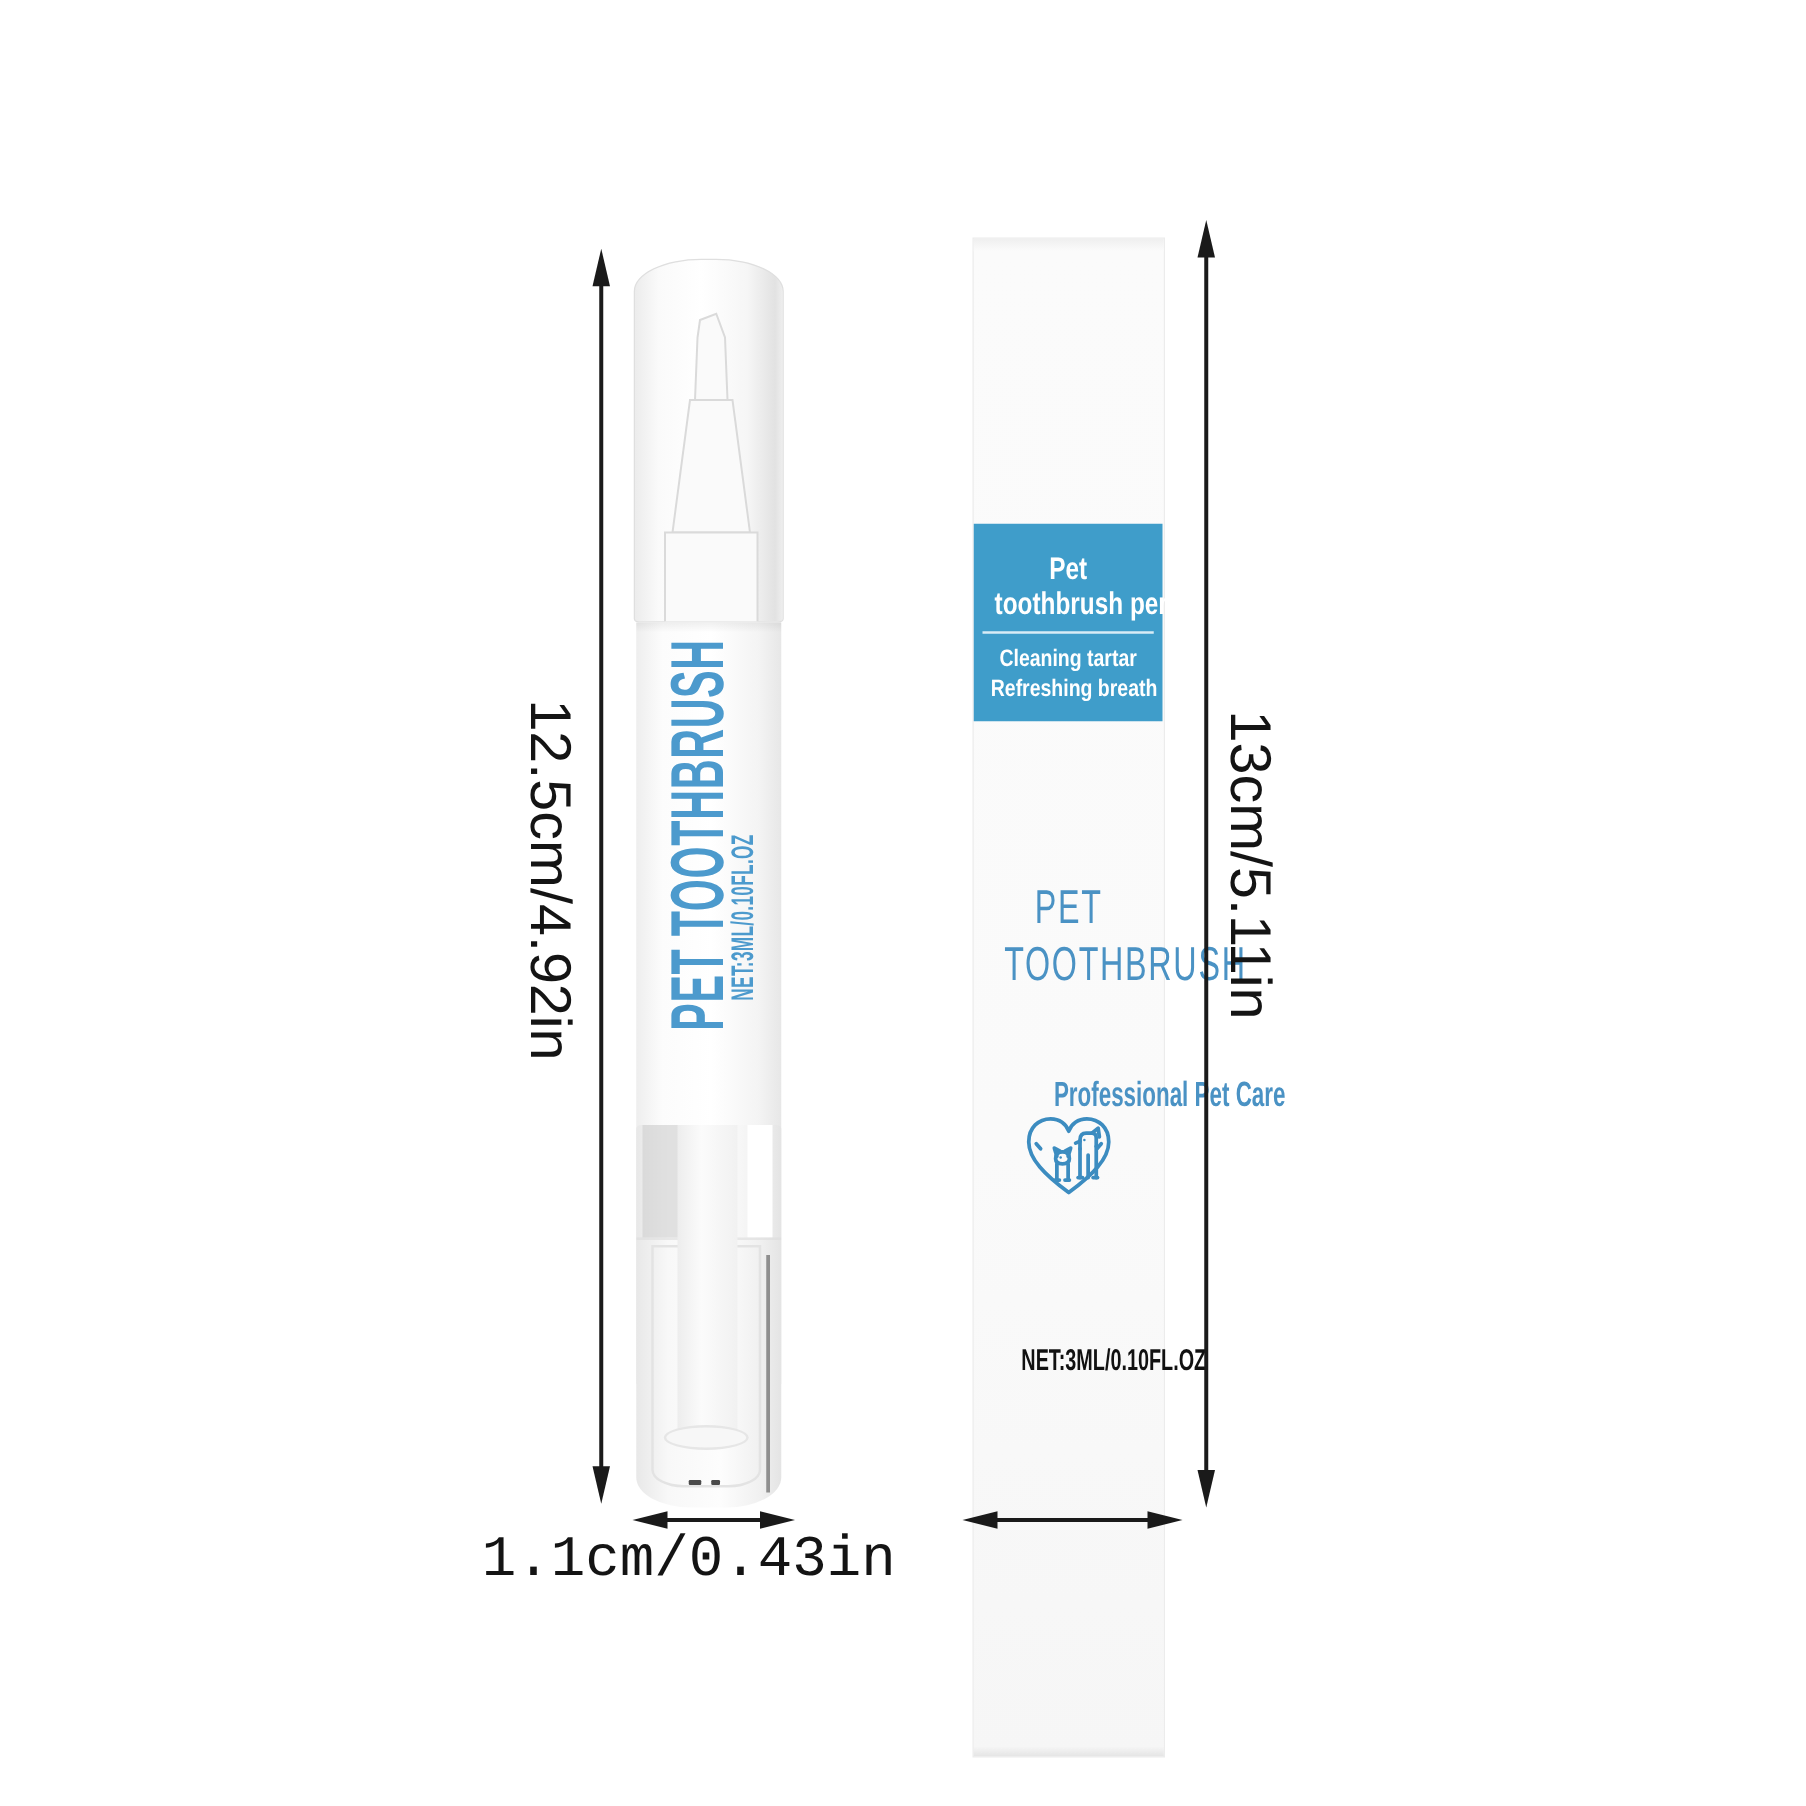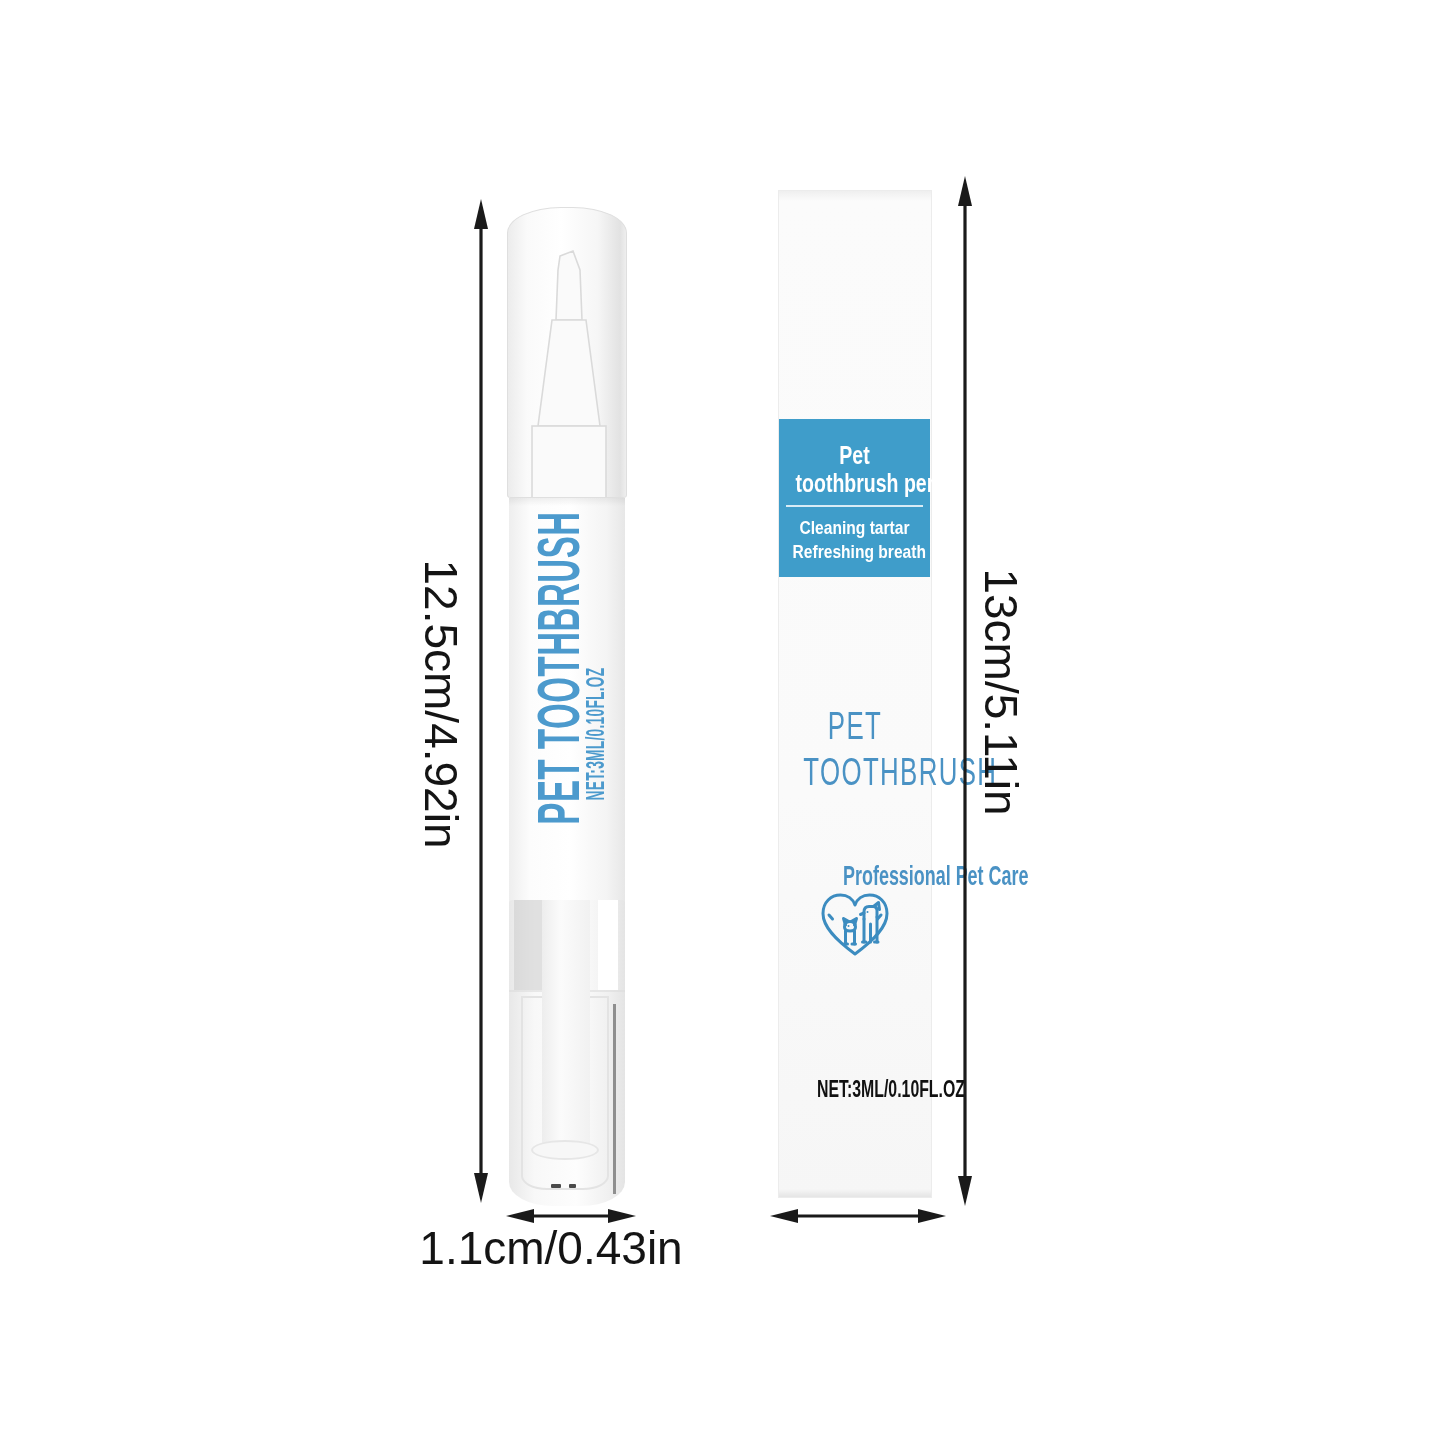--- a/index.html
+++ b/index.html
@@ -64,21 +64,21 @@
     transform:translate(-50%,-50%) rotate(-90deg) scaleX(0.55);
   }
   .pen-net{
     position:absolute;left:595px;top:734px;white-space:nowrap;
     color:var(--pen-blue);font-weight:bold;font-size:25px;letter-spacing:0.5px;
     transform:translate(-50%,-50%) rotate(-90deg) scaleX(0.55);
   }
 
   
   .box{
-    position:absolute;left:778px;top:190px;width:154px;height:1008px;
+    position:absolute;left:778px;top:190px;width:154px;height:1216px;
     background:linear-gradient(180deg,#fbfbfb 0,#fafafa 60%,#f6f6f6 100%);
     border:1px solid #ececec;
   }
   .box::before{content:"";position:absolute;left:0;right:0;top:0;height:10px;
     background:linear-gradient(#efefef,#fbfbfb);}
   .box::after{content:"";position:absolute;left:0;right:0;bottom:0;height:8px;
     background:linear-gradient(rgba(0,0,0,0),rgba(0,0,0,.07));}
   .box-panel{
     position:absolute;left:0;right:1px;top:228px;height:158px;
     background:var(--panel-blue);color:#ffffff;text-align:center;padding-top:22px;
@@ -139,21 +139,21 @@
     </div>
   </div>
   <div class="pen-name">PET TOOTHBRUSH</div>
   <div class="pen-net">NET:3ML/0.10FL.OZ</div>
 
   <svg class="dim-arrow" style="left:504px;top:1203px;" width="134" height="26" viewBox="0 0 134 26">
     <line x1="26" y1="13" x2="108" y2="13" stroke="#1a1a1a" stroke-width="3.2"></line>
     <polygon points="2,13 30,6 30,20" fill="#1a1a1a"></polygon>
     <polygon points="132,13 104,6 104,20" fill="#1a1a1a"></polygon>
   </svg>
-  <div class="dim-label" style="left:551px;top:1248px;">1.1cm/0.43in</div>
+  <div class="dim-label" style="left:551px;top:1248px;font-family:Liberation Mono, monospace;">1.1cm/0.43in</div>
 
   <div class="box">
     <div class="box-panel">
       <div class="panel-title">Pet</div>
       <div class="panel-title">toothbrush pen</div>
       <div class="panel-divider"></div>
       <div class="panel-sub">Cleaning tartar</div>
       <div class="panel-sub">Refreshing breath</div>
     </div>
 

